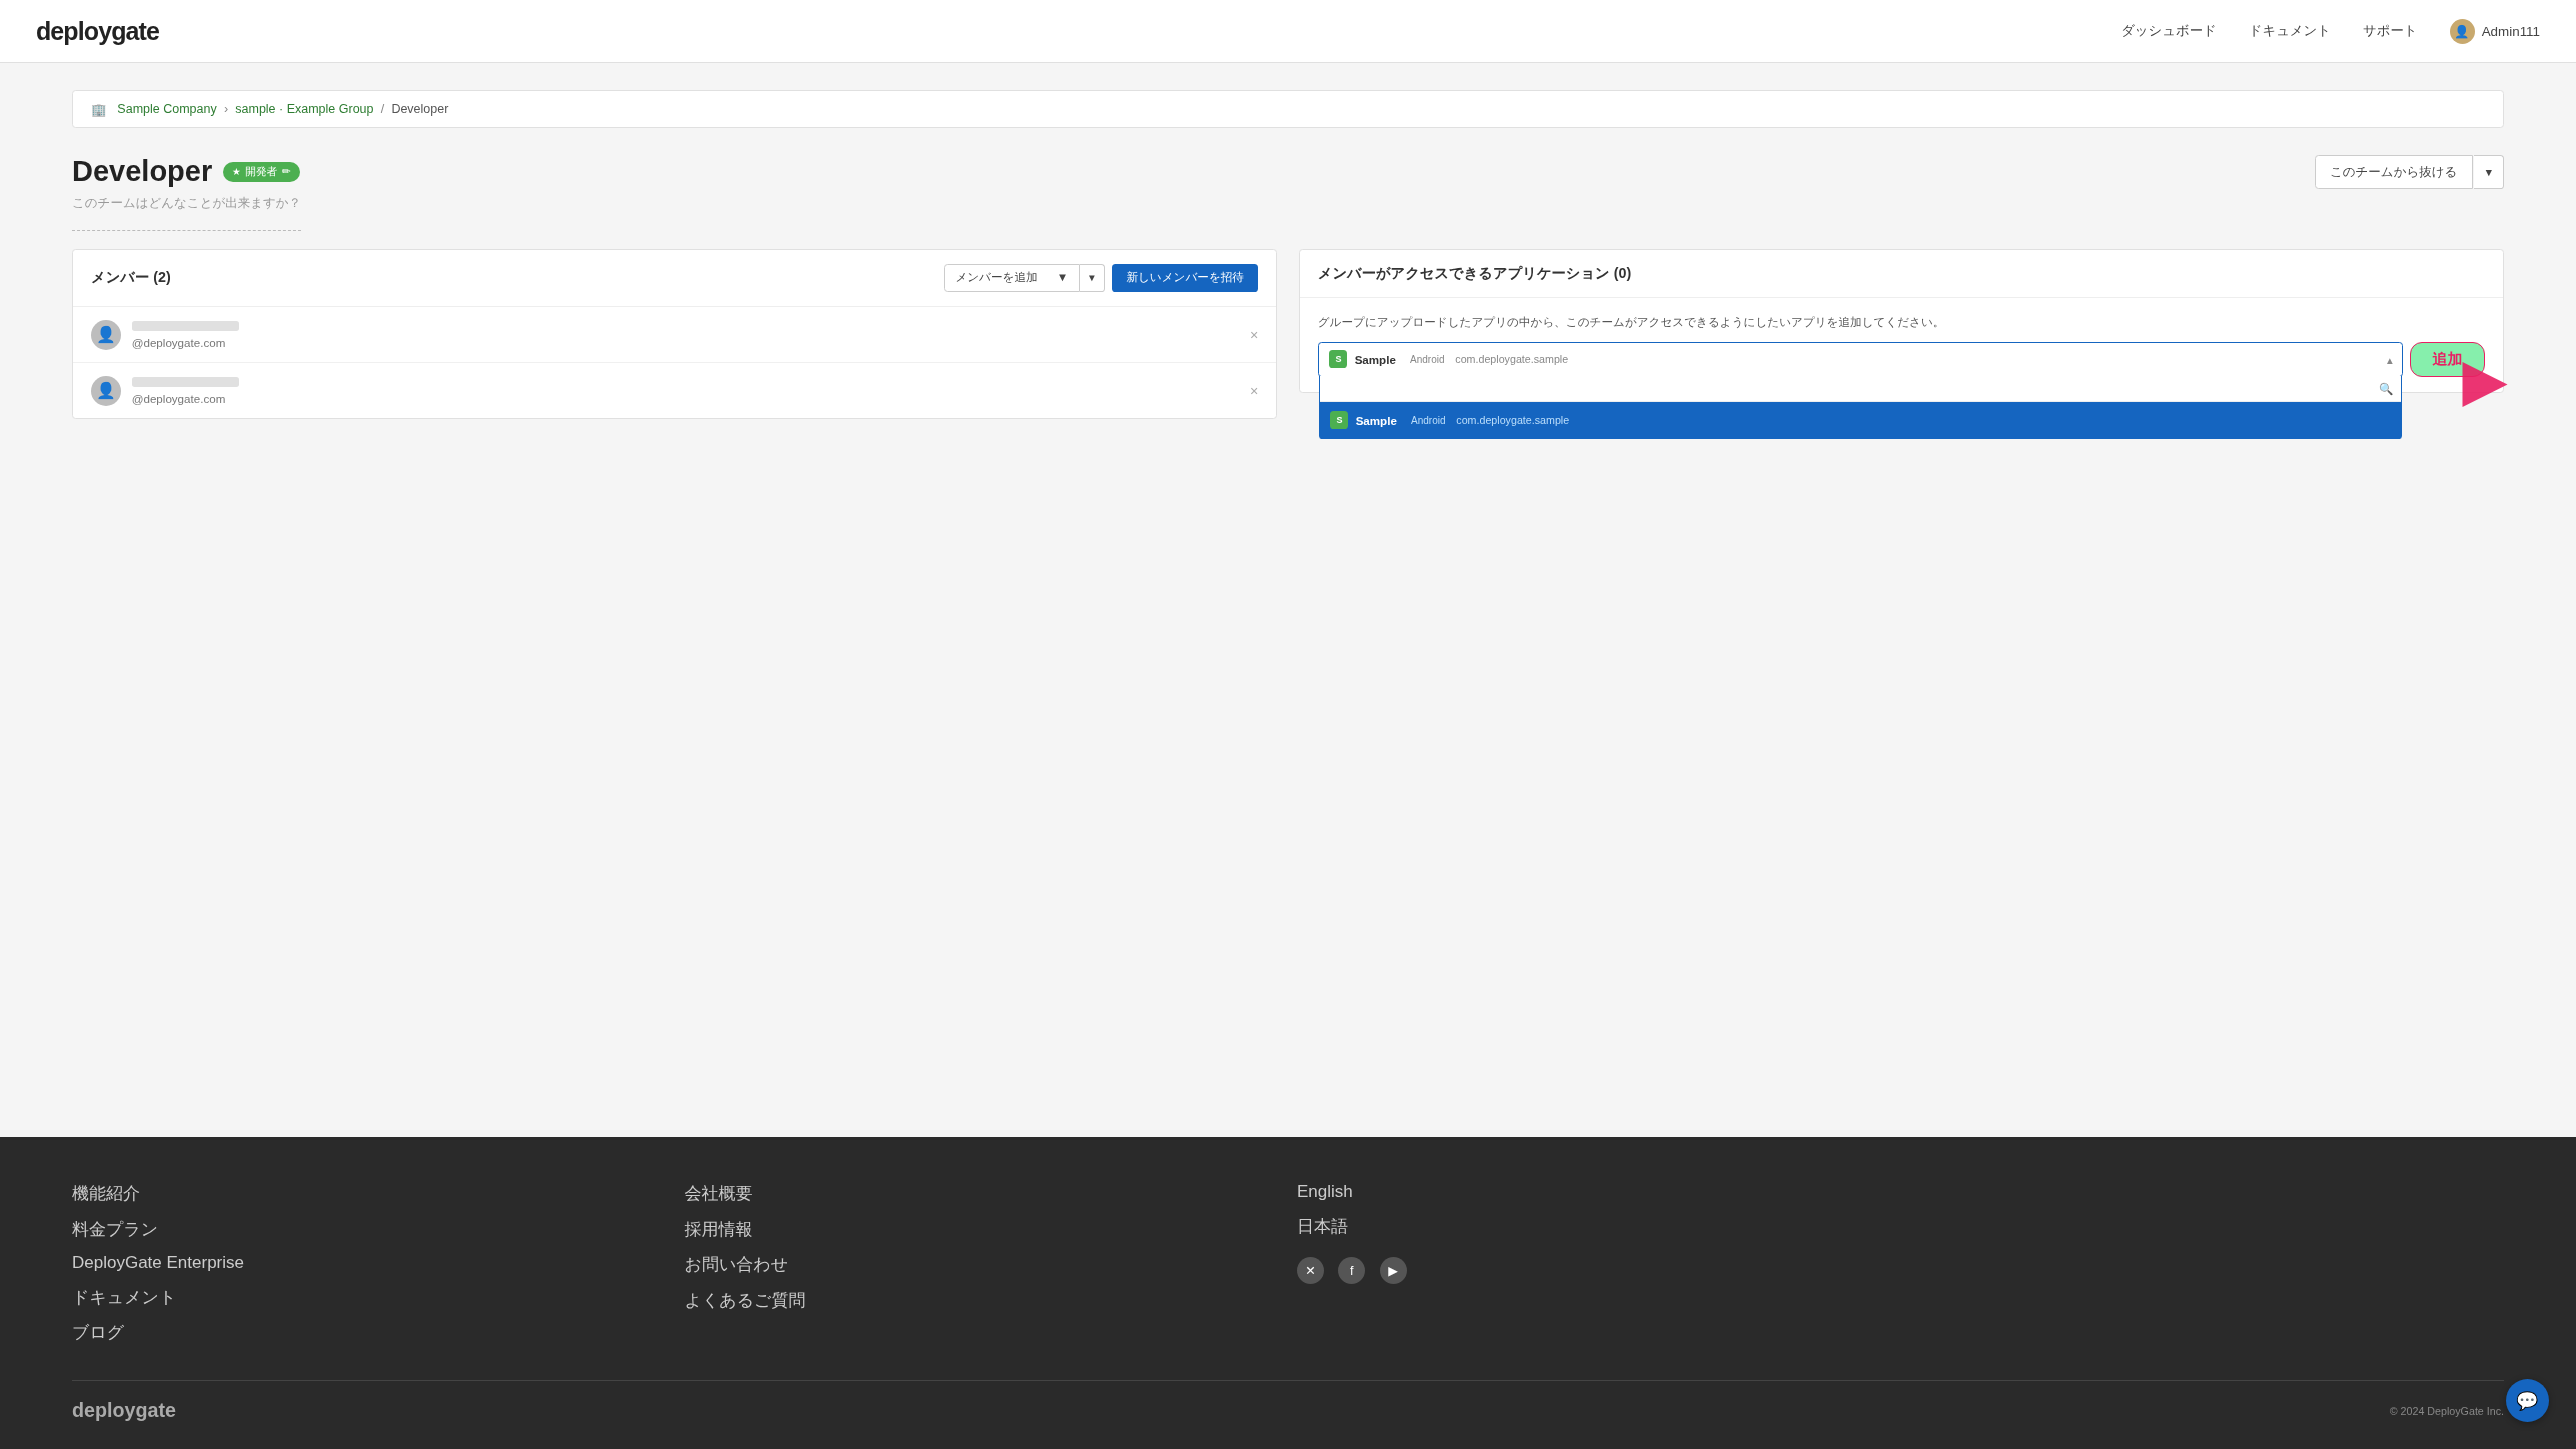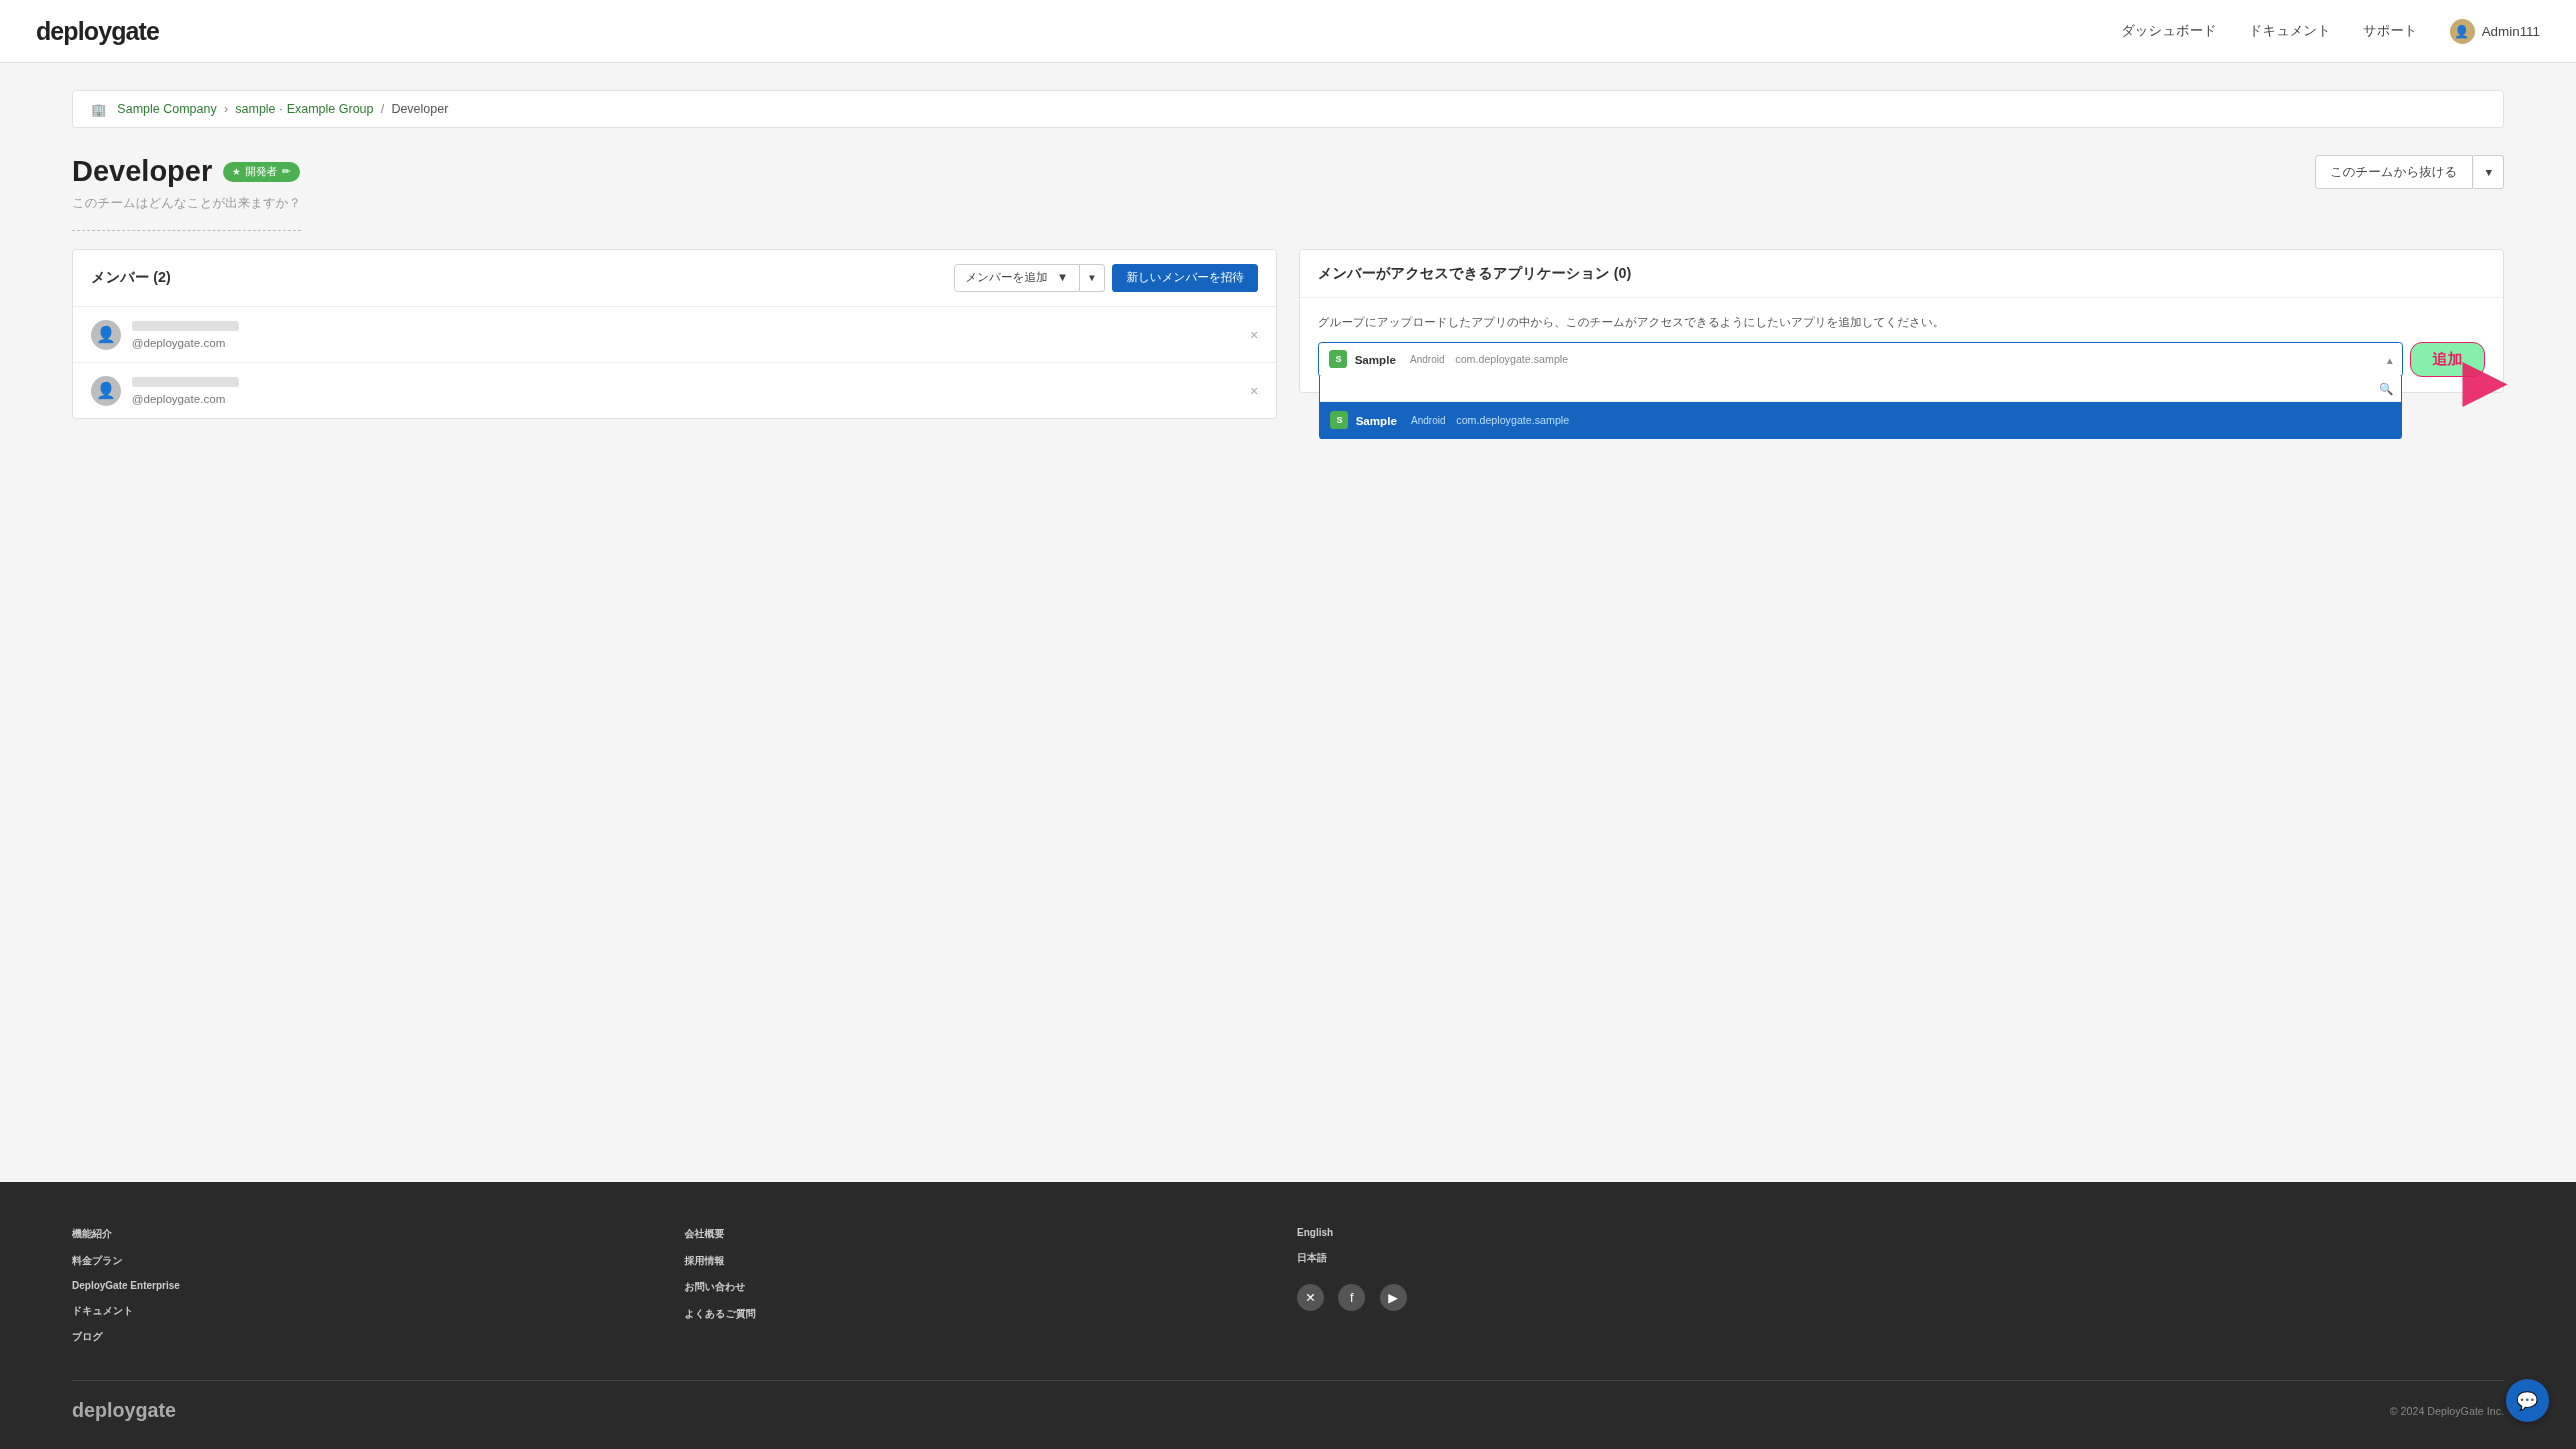--- a/index.html
+++ b/index.html
@@ -39,21 +39,21 @@
     .leave-btn-arrow { background: #fff; border: 0.9px solid #ccc; border-left: none; color: #444; font-size: 10.7px; padding: 7.2px 9px; border-radius: 0 3.6px 3.6px 0; cursor: pointer; }
 
     
     .content-grid { display: grid; grid-template-columns: 1fr 1fr; gap: 21.5px; align-items: start; }
 
     
     .panel { background: #fff; border: 0.9px solid #e0e0e0; border-radius: 3.6px; }
     .panel-header { padding: 14.3px 18px; display: flex; align-items: center; justify-content: space-between; border-bottom: 0.9px solid #eee; }
     .panel-title { font-size: 14.3px; font-weight: 600; color: #333; }
     .panel-actions { display: flex; gap: 7.2px; align-items: center; }
-    .add-member-btn { background: #fff; border: 0.9px solid #ccc; color: #444; font-size: 11.6px; padding: 5.4px 10.7px; border-radius: 3.6px 0 0 3.6px; cursor: pointer; display: flex; gap: 9px; }
+    .add-member-btn { background: #fff; border: 0.9px solid #ccc; color: #444; font-size: 11.6px; padding: 5.4px 10.7px; border-radius: 3.6px 0 0 3.6px; cursor: pointer; display: flex; gap: 19px; }
     .add-member-arrow { background: #fff; border: 0.9px solid #ccc; border-left: none; color: #444; font-size: 9.8px; padding: 5.4px 7.2px; border-radius: 0 3.6px 3.6px 0; cursor: pointer; }
     .invite-btn { background: #1565c0; color: #fff; font-size: 11.6px; padding: 6.3px 14.3px; border: none; border-radius: 3.6px; cursor: pointer; font-weight: 500; }
 
     .member-row { display: flex; align-items: center; padding: 12.5px 18px; border-bottom: 0.9px solid #f0f0f0; gap: 10.7px; }
     .member-row:last-child { border-bottom: none; }
     .member-avatar { width: 30px; height: 30px; background: #bdbdbd; border-radius: 50%; display: flex; align-items: center; justify-content: center; color: #fff; font-size: 16px; flex-shrink: 0; }
     .member-info { flex: 1; }
     .member-name { font-size: 12.5px; color: #888; background: #e0e0e0; height: 10.7px; width: 107px; border-radius: 2.7px; margin-bottom: 1.8px; display: inline-block; }
     .member-email { font-size: 11.6px; color: #777; }
     .member-remove { color: #aaa; cursor: pointer; font-size: 14.3px; }
@@ -84,21 +84,21 @@
     .app-dropdown-item { padding: 9px 10.7px; display: flex; align-items: center; gap: 7.2px; cursor: pointer; font-size: 11.6px; }
     .app-dropdown-item.highlighted { background: #1565c0; color: #fff; }
     .app-dropdown-item.highlighted .app-name { color: #fff; }
     .app-dropdown-item.highlighted .app-platform { color: #bbdefb; }
     .app-dropdown-item.highlighted .app-pkg { color: #bbdefb; }
 
     
     footer { background: #2a2a2a; color: #ccc; padding: 45px 72px 27px; }
     .footer-cols { display: grid; grid-template-columns: repeat(4, 1fr); gap: 18px; margin-bottom: 36px; }
     .footer-col { display: flex; flex-direction: column; gap: 12.5px; }
-    .footer-link { color: #ccc; font-size: 10px; cursor: pointer; text-decoration: none; font-weight: bold; }
+    .footer-link { color: #ccc; font-size: 17px; cursor: pointer; text-decoration: none; }
     .social-row { display: flex; gap: 14.3px; margin-top: 7.2px; }
     .social-icon { width: 27px; height: 27px; border-radius: 50%; background: #555; display: flex; align-items: center; justify-content: center; cursor: pointer; color: #fff; font-size: 12.5px; }
     .footer-bottom { display: flex; justify-content: space-between; align-items: center; border-top: 0.9px solid #444; padding-top: 18px; }
     .footer-logo { font-size: 19.7px; font-weight: 300; color: #aaa; }
     .footer-logo span { font-weight: 700; }
     .footer-copy { font-size: 10.7px; color: #888; }
 
     
     .chat-btn { position: fixed; bottom: 27px; right: 27px; width: 43px; height: 43px; background: #1565c0; border-radius: 50%; display: flex; align-items: center; justify-content: center; cursor: pointer; color: white; font-size: 18px; box-shadow: 0 1.8px 7.2px rgba(0,0,0,0.3); z-index: 999; }
   </style>

